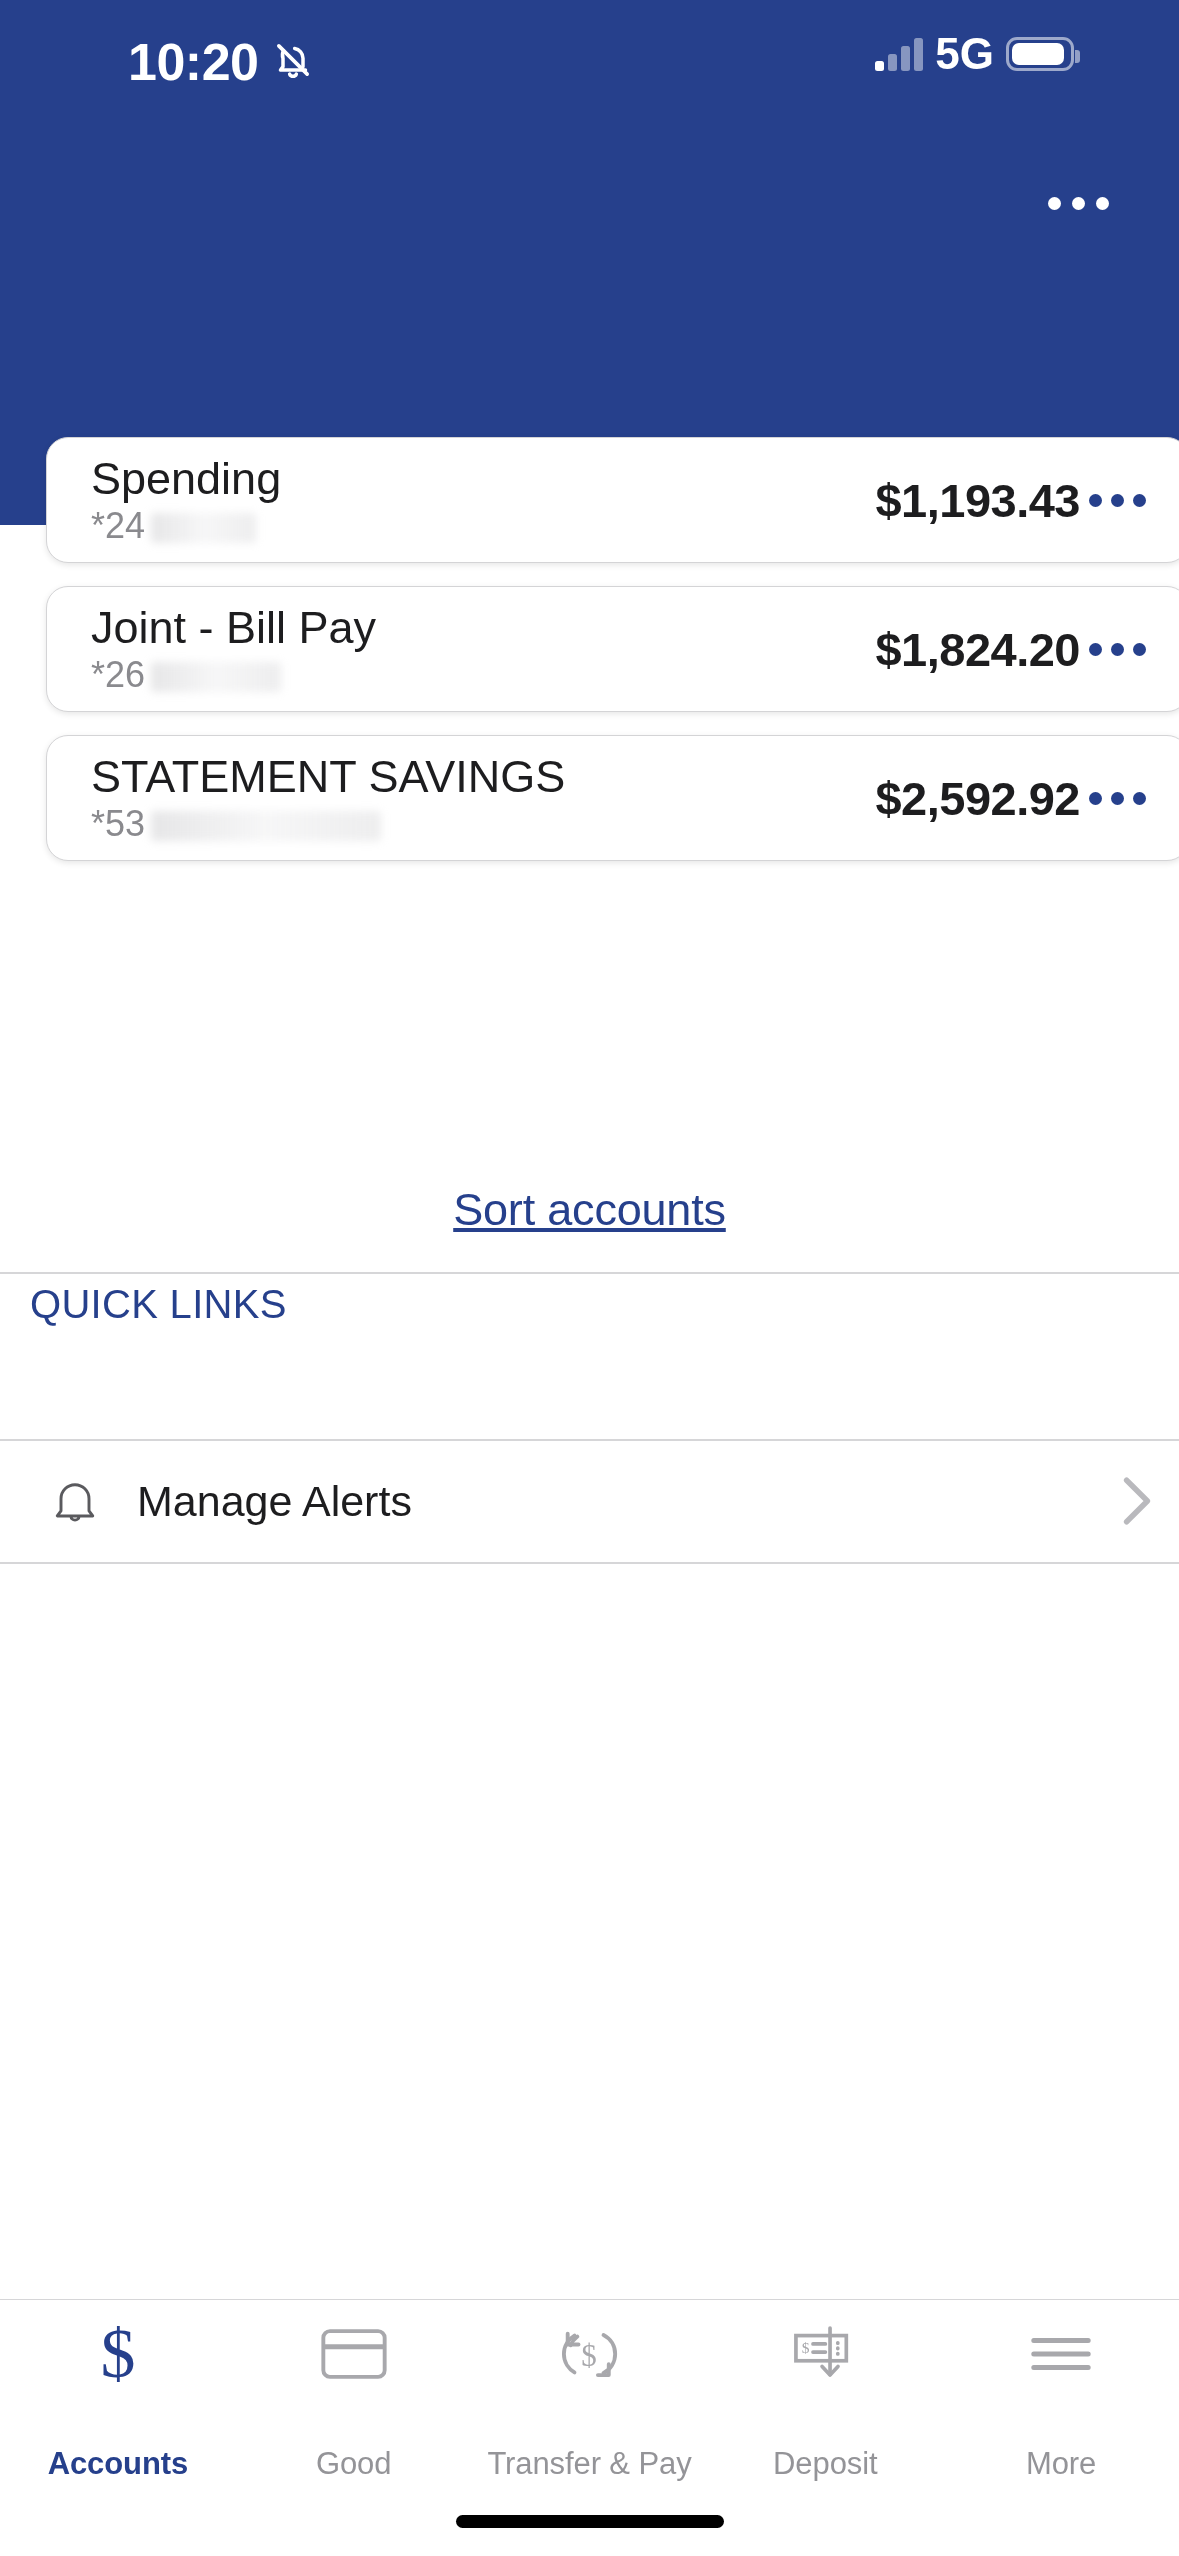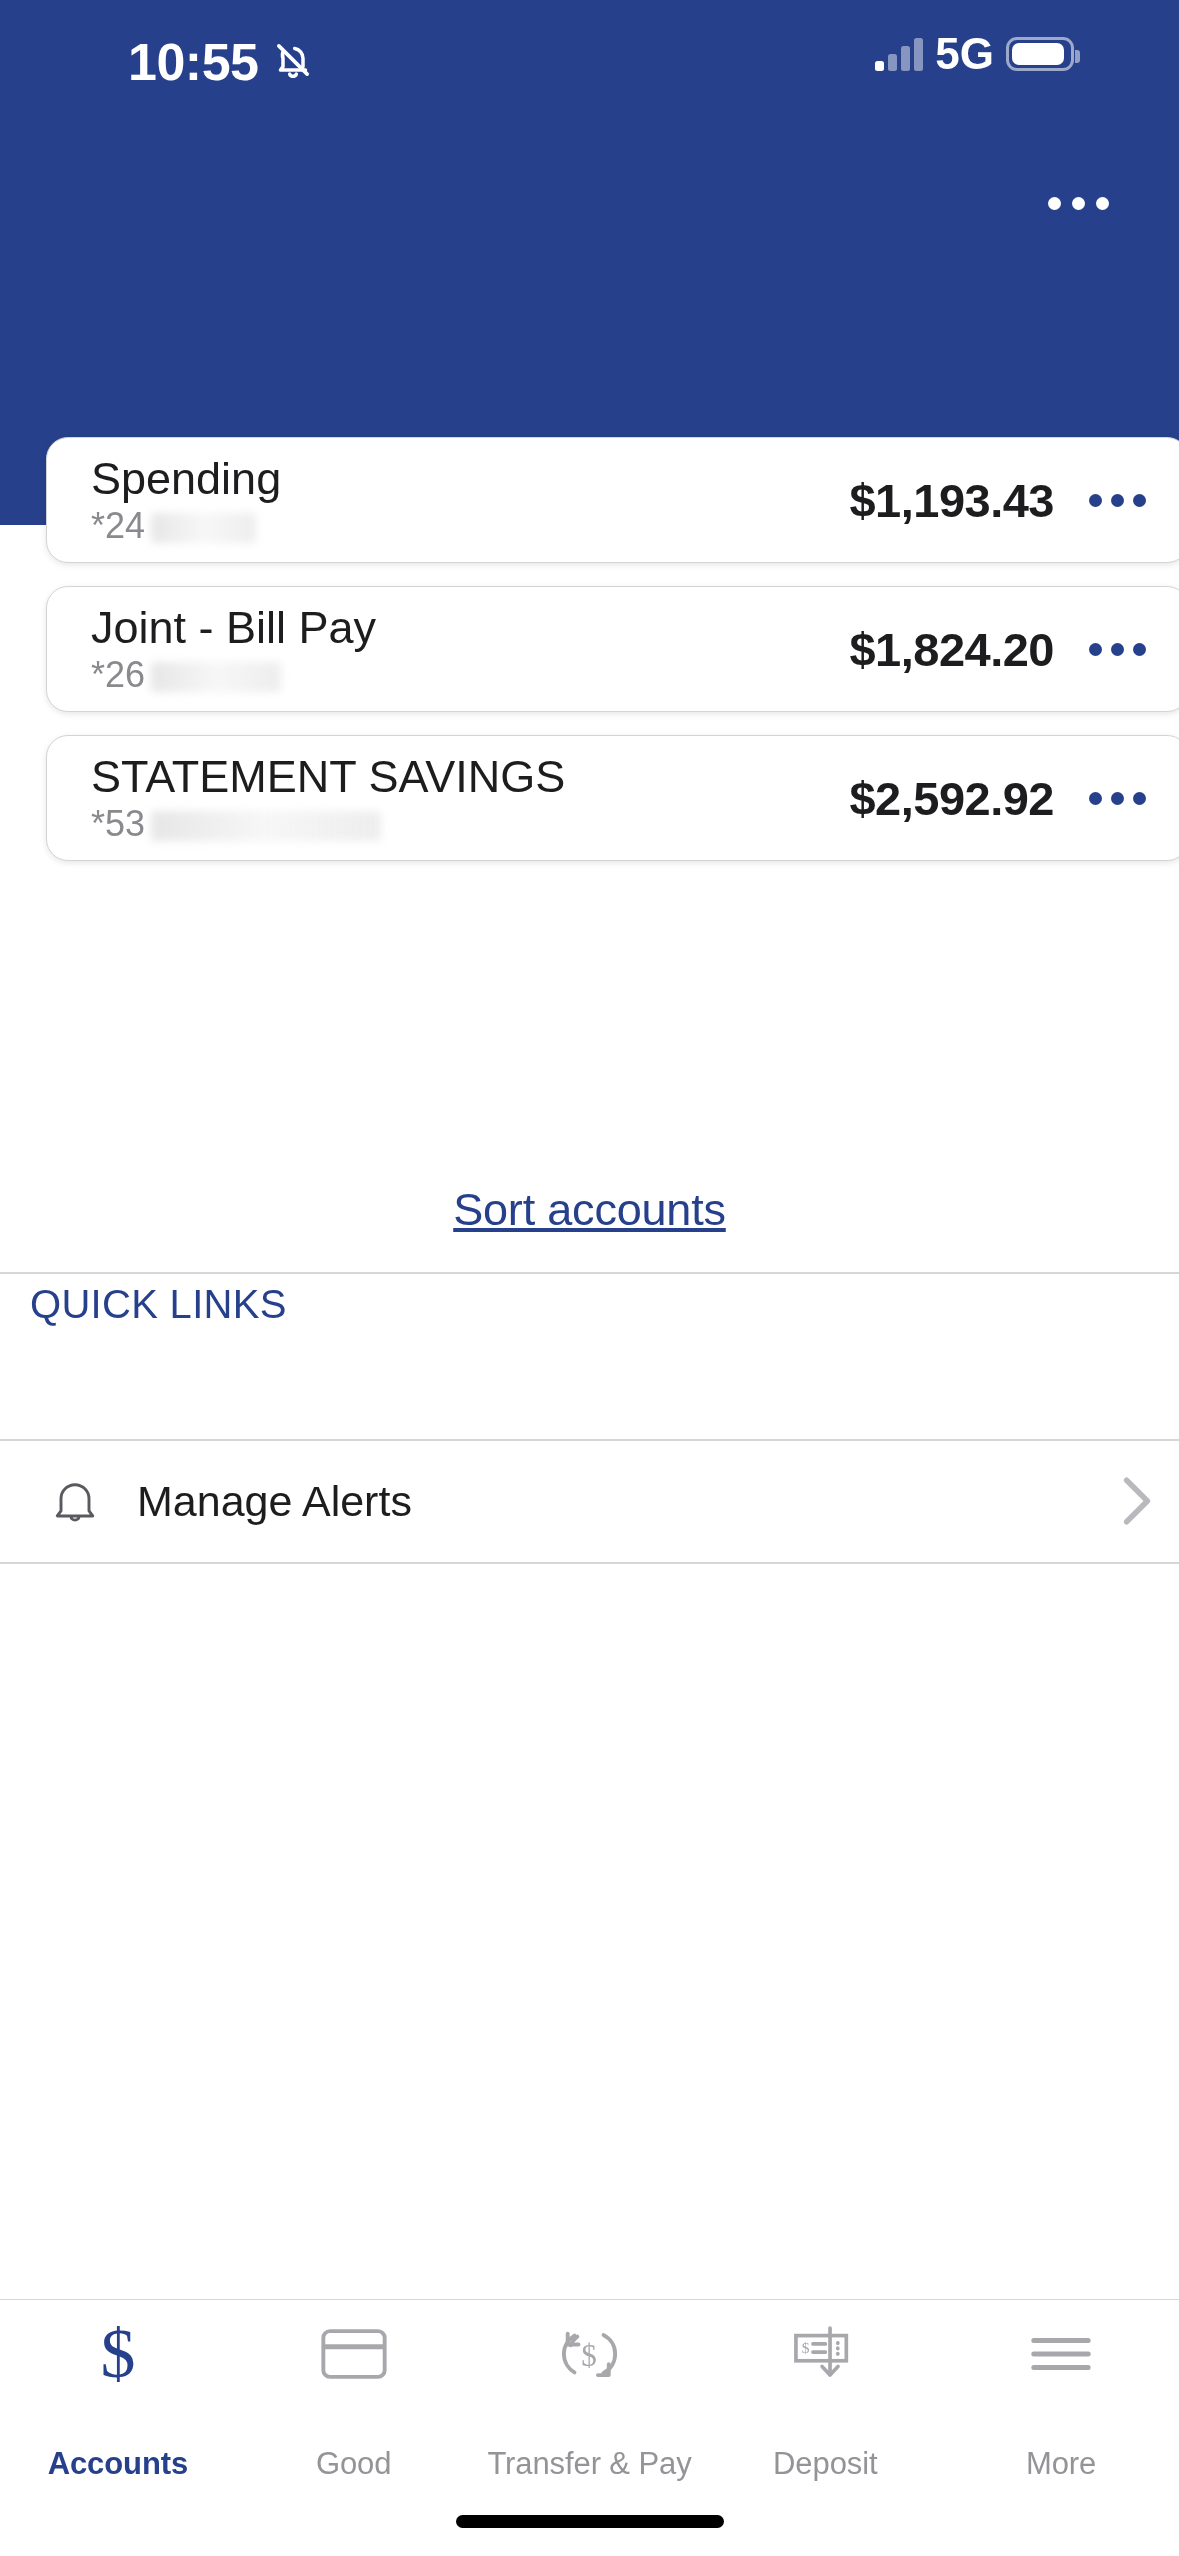--- a/index.html
+++ b/index.html
@@ -179,21 +179,20 @@
     border-radius: 4px;
     background: linear-gradient(90deg, rgba(190,190,193,.38), rgba(214,214,217,.20), rgba(196,196,199,.30));
     filter: blur(4px);
   }
   .acct-amount {
     font-size: 47px;
     color: #1d1d1f;
     font-weight: 600;
     letter-spacing: -0.5px;
     white-space: nowrap;
-    margin-right: 26px;
   }
   .acct-more {
     width: 74px;
     height: 74px;
     display: flex;
     align-items: center;
     justify-content: center;
     gap: 9px;
     flex: 0 0 auto;
   }
@@ -328,21 +327,21 @@
     border-radius: 8px;
   }
 </style>
 </head>
 <body>
 
 <div class="header">
 
   <div class="statusbar">
     <div class="sb-left">
-      <div class="sb-time">10:55</div>
+      <div class="sb-time">10:20</div>
       <span>
         <svg width="40" height="40" viewBox="0 0 24 24" fill="none">
           <path d="M18 16v-5a6 6 0 0 0-5-5.9M6.3 6.3A6 6 0 0 0 6 11v5l-1.5 2h15" stroke="#fff" stroke-width="2.1" stroke-linecap="round" stroke-linejoin="round"></path>
           <path d="M10 20.5a2.2 2.2 0 0 0 4 0" stroke="#fff" stroke-width="2.1" stroke-linecap="round"></path>
           <path d="M3.5 3.5 20.5 20.5" stroke="#fff" stroke-width="2.2" stroke-linecap="round"></path>
         </svg>
       </span>
     </div>
     <div class="sb-right">
       <div class="bars">

